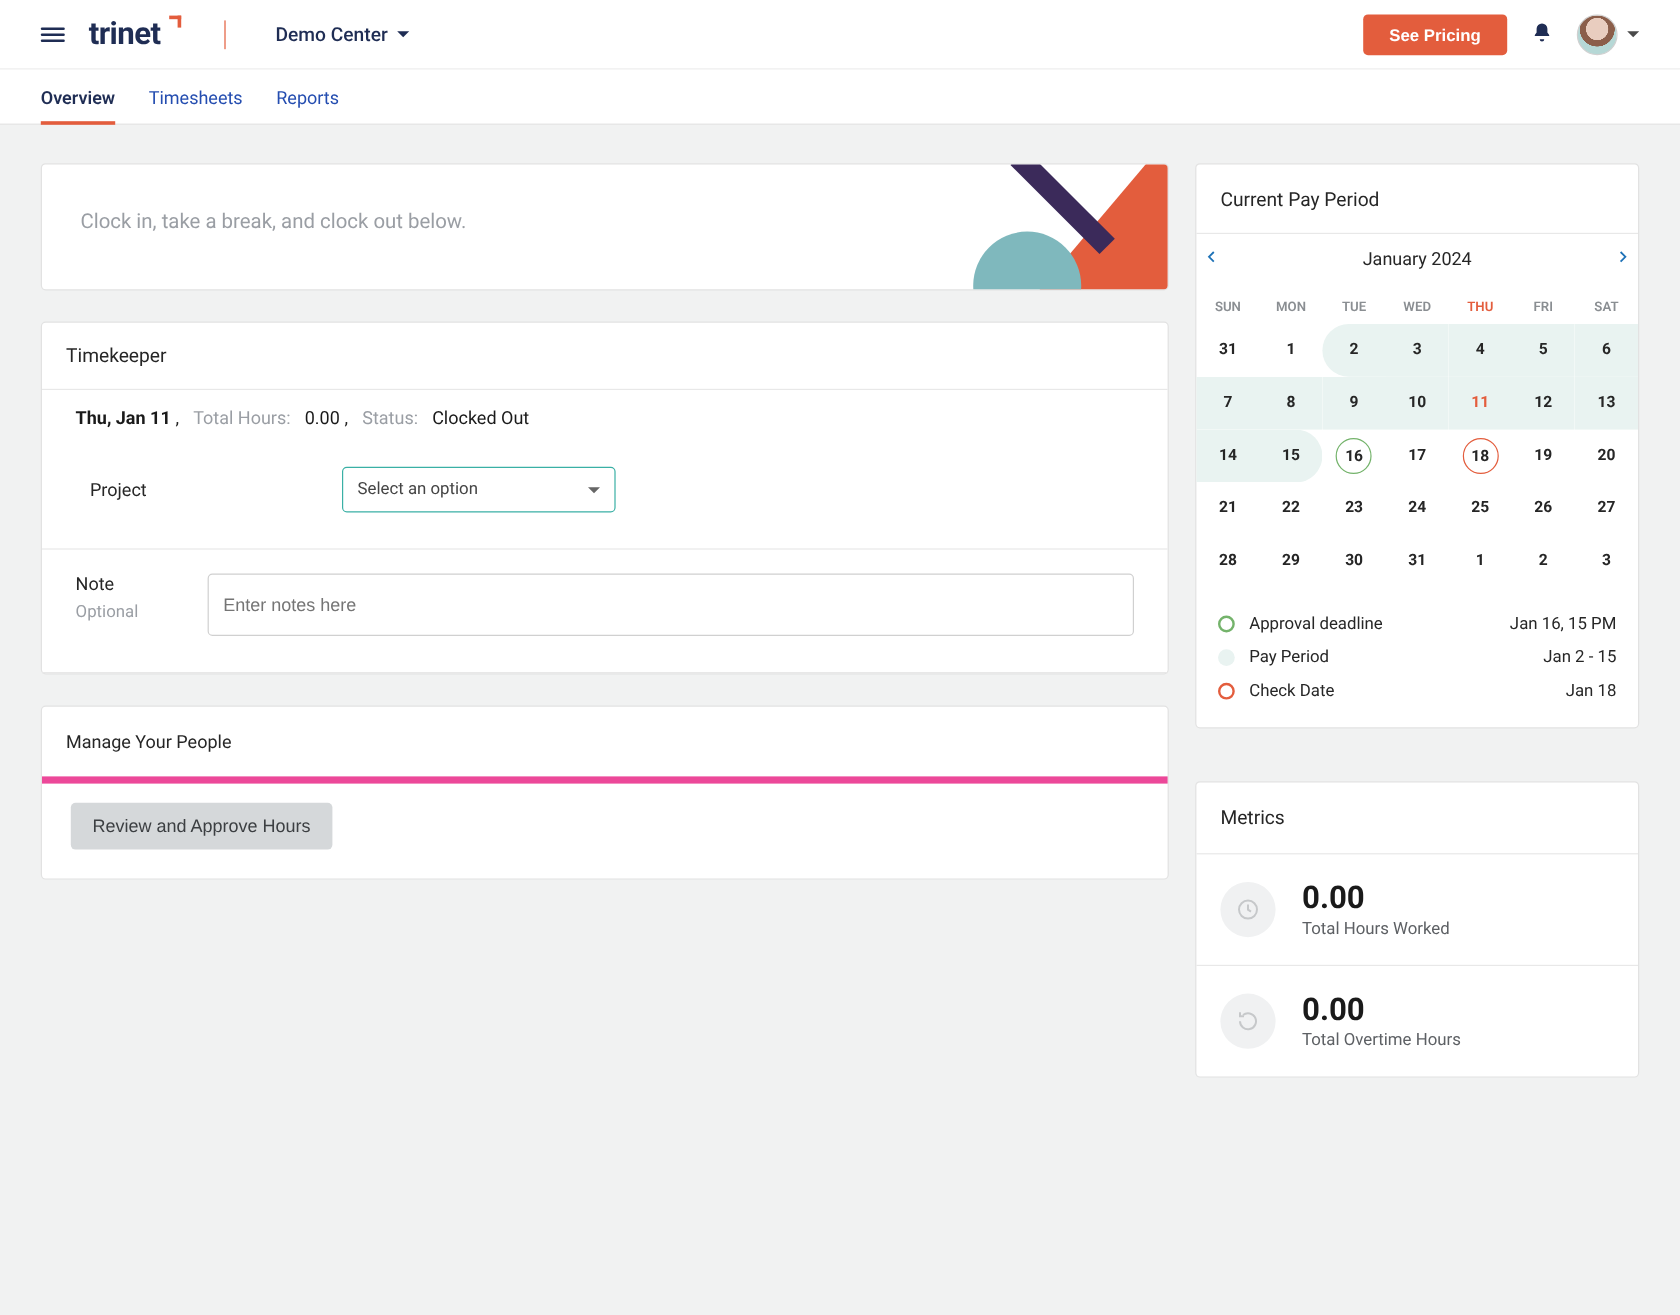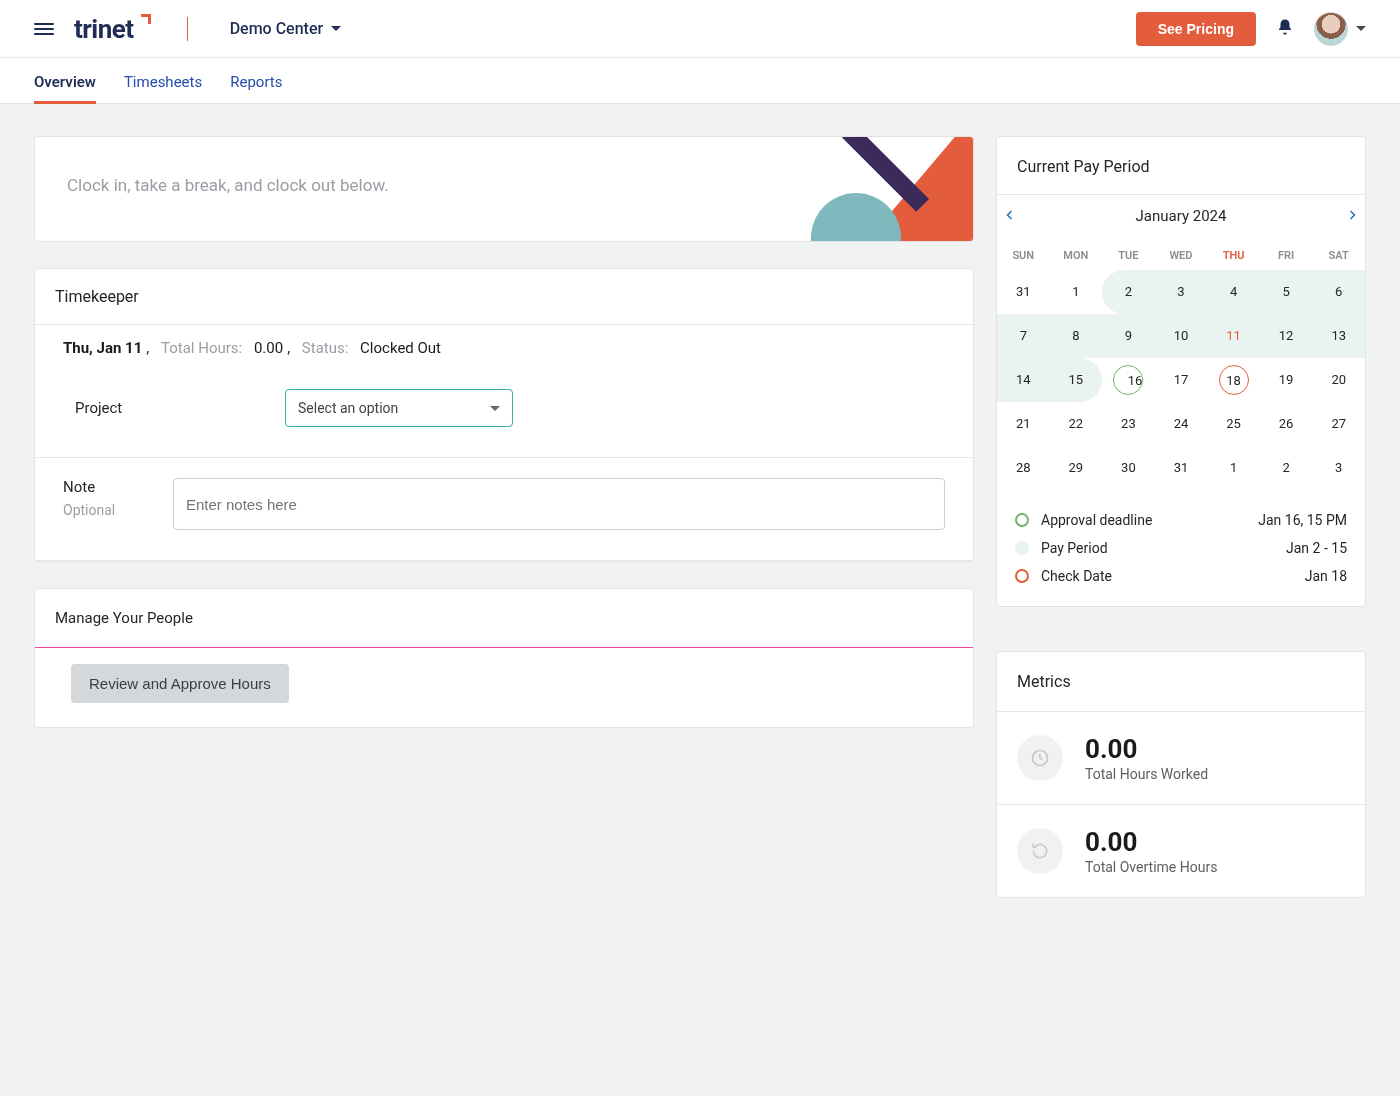--- a/index.html
+++ b/index.html
@@ -245,21 +245,21 @@
     color:#fff;
     font-size:15px;
     font-weight:500;
     border:none;
     padding:10px 20px;
     border-radius:4px;
     cursor:pointer;
   }
   
   .mp-header { padding:20px 20px; font-size:15px; }
-  .mp-body { border-top:1px solid #ec4899; padding:16px 36px 24px; }
+  .mp-body { border-top:6px solid #ec4899; padding:16px 24px 24px; }
   .review-btn {
     background:#d5d8da;
     color:#3c3f42;
     border:none;
     padding:11px 18px;
     border-radius:4px;
     font-size:15px;
     font-weight:500;
     cursor:pointer;
   }
@@ -281,28 +281,29 @@
     font-weight:600;
     padding:8px 0;
   }
   table.cal th.today-col { color:#e35d3d; }
   table.cal td {
     text-align:center;
     font-size:13px;
     color:#262626;
     height:44px;
     position:relative;
+    font-weight:bold;
   }
   td.muted { color:#c2c4c6; }
   td.today span.num { color:#e35d3d;}
   .pp-bg { background:#e9f3f1; }
   .pp-start { border-top-left-radius:22px; border-bottom-left-radius:22px;}
   .pp-end { border-top-right-radius:22px; border-bottom-right-radius:22px;}
   span.num { display:inline-block; width:30px; height:30px; line-height:30px; border-radius:50%;}
-  td.green-ring span.num { border:1px solid #74b36b;text-align:right; }
+  td.green-ring span.num { border:1px solid #74b36b; }
   td.red-ring span.num { border:1px solid #e35d3d; }
   .legend { padding:10px 18px 22px; font-size:14px; }
   .legend-row { display:flex; align-items:center; margin-top:12px;}
   .legend-dot { width:14px;height:14px;border-radius:50%; margin-right:12px; }
   .legend-dot.green { border:2px solid #74b36b; }
   .legend-dot.teal { background:#e9f3f1; }
   .legend-dot.red { border:2px solid #e35d3d; }
   .legend-val { margin-left:auto; color:#262626; }
   
   .metrics-header { padding:20px 20px; font-size:16px; }

